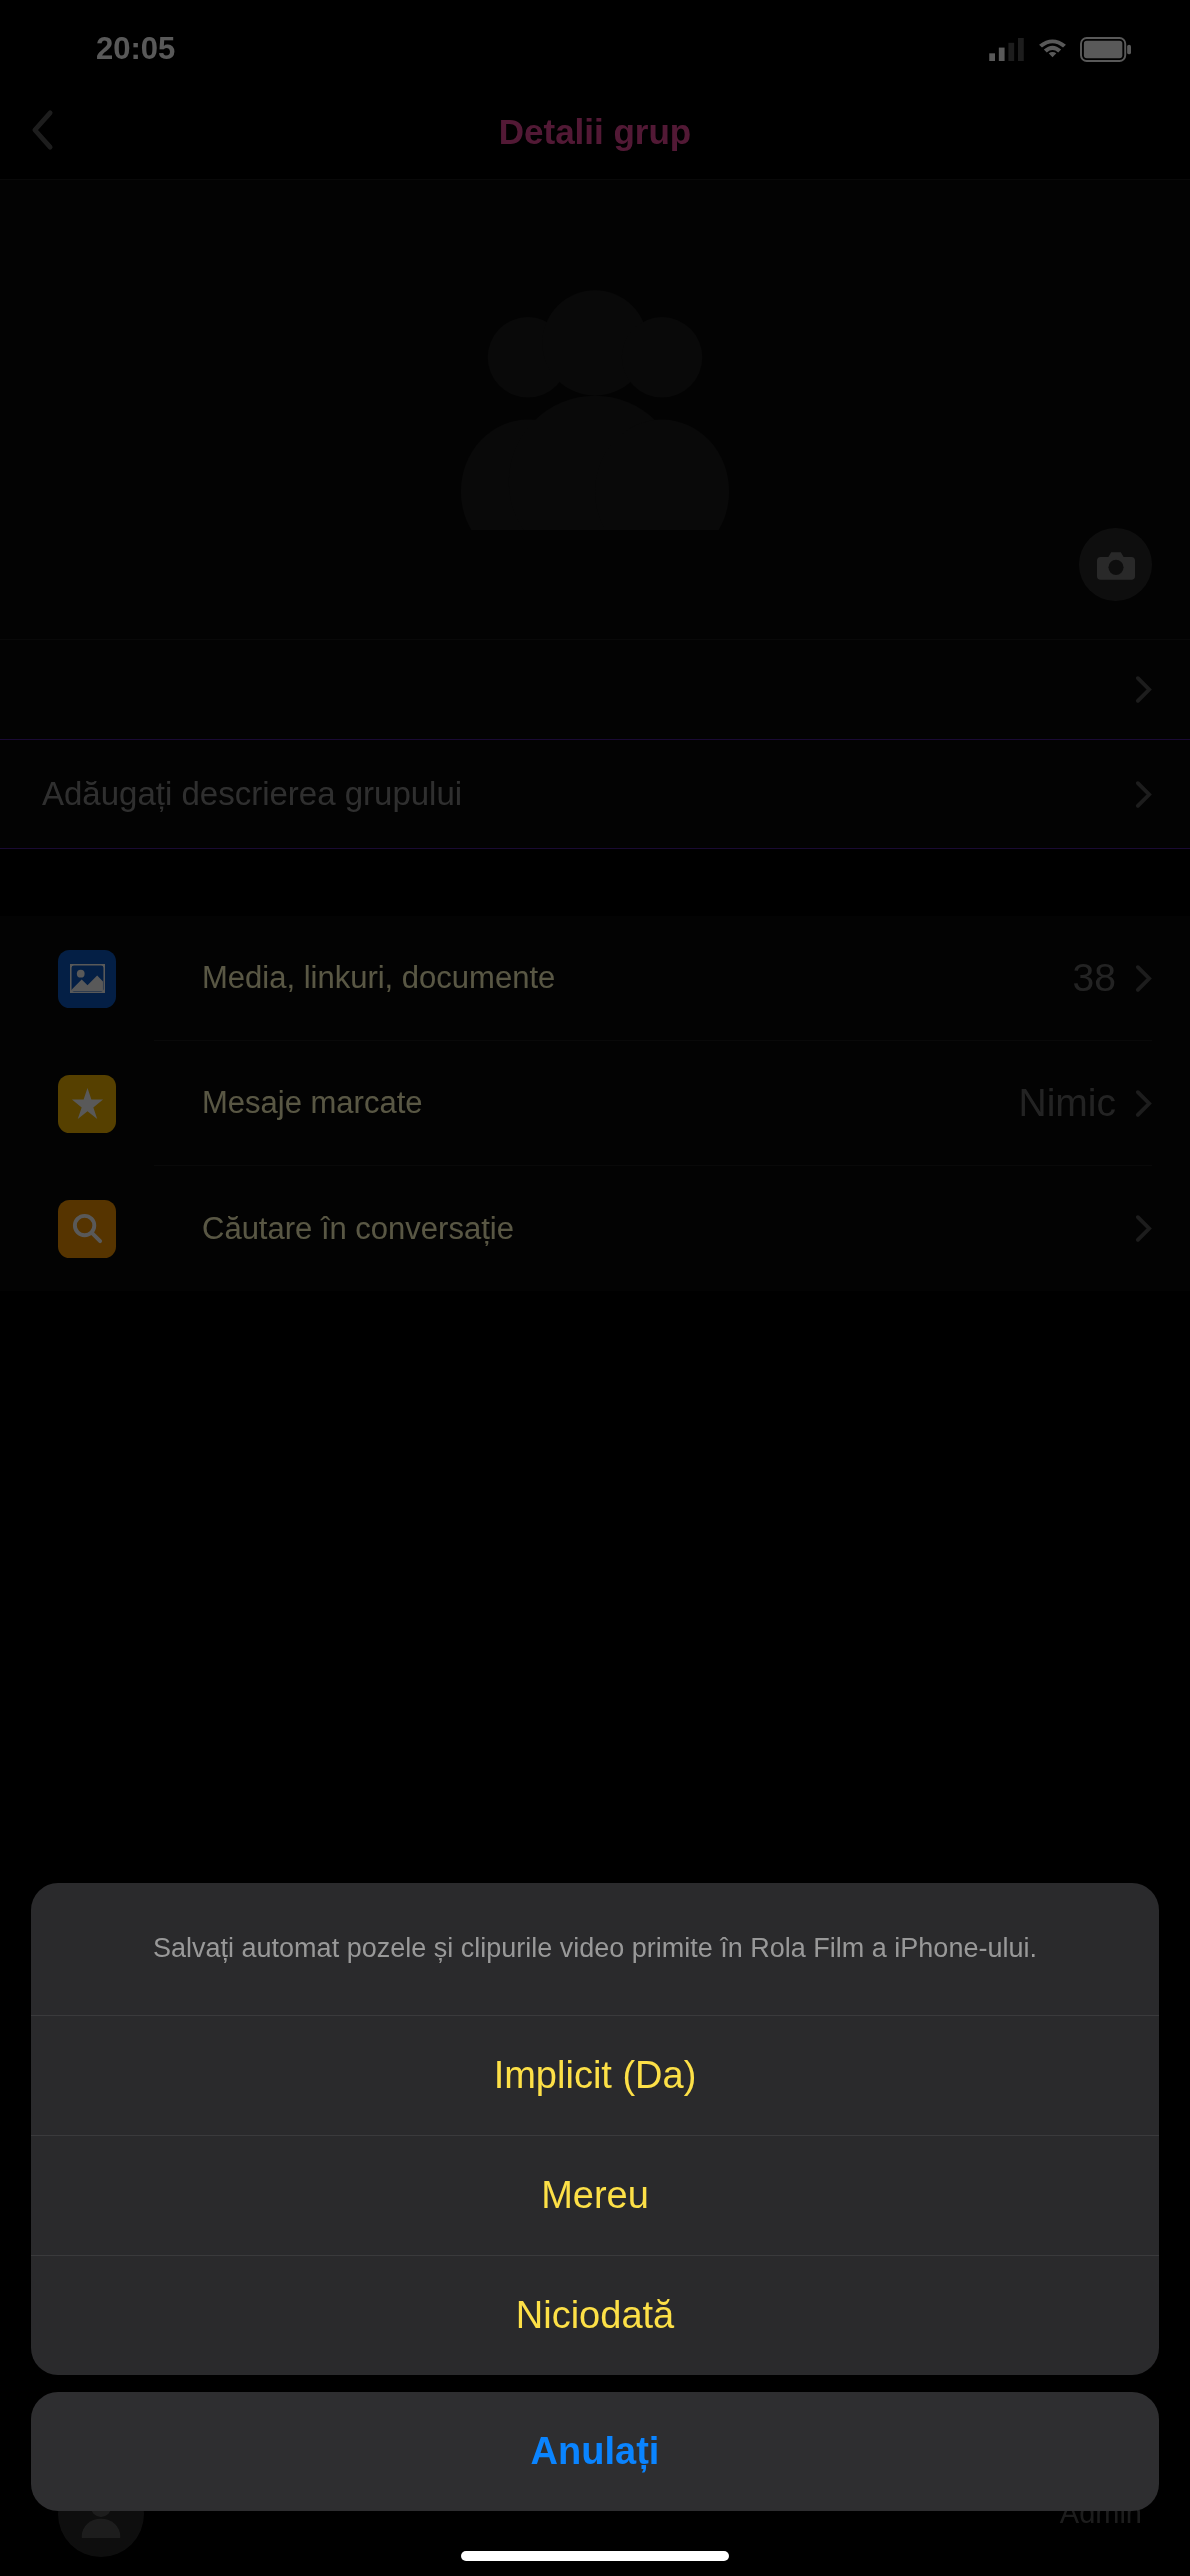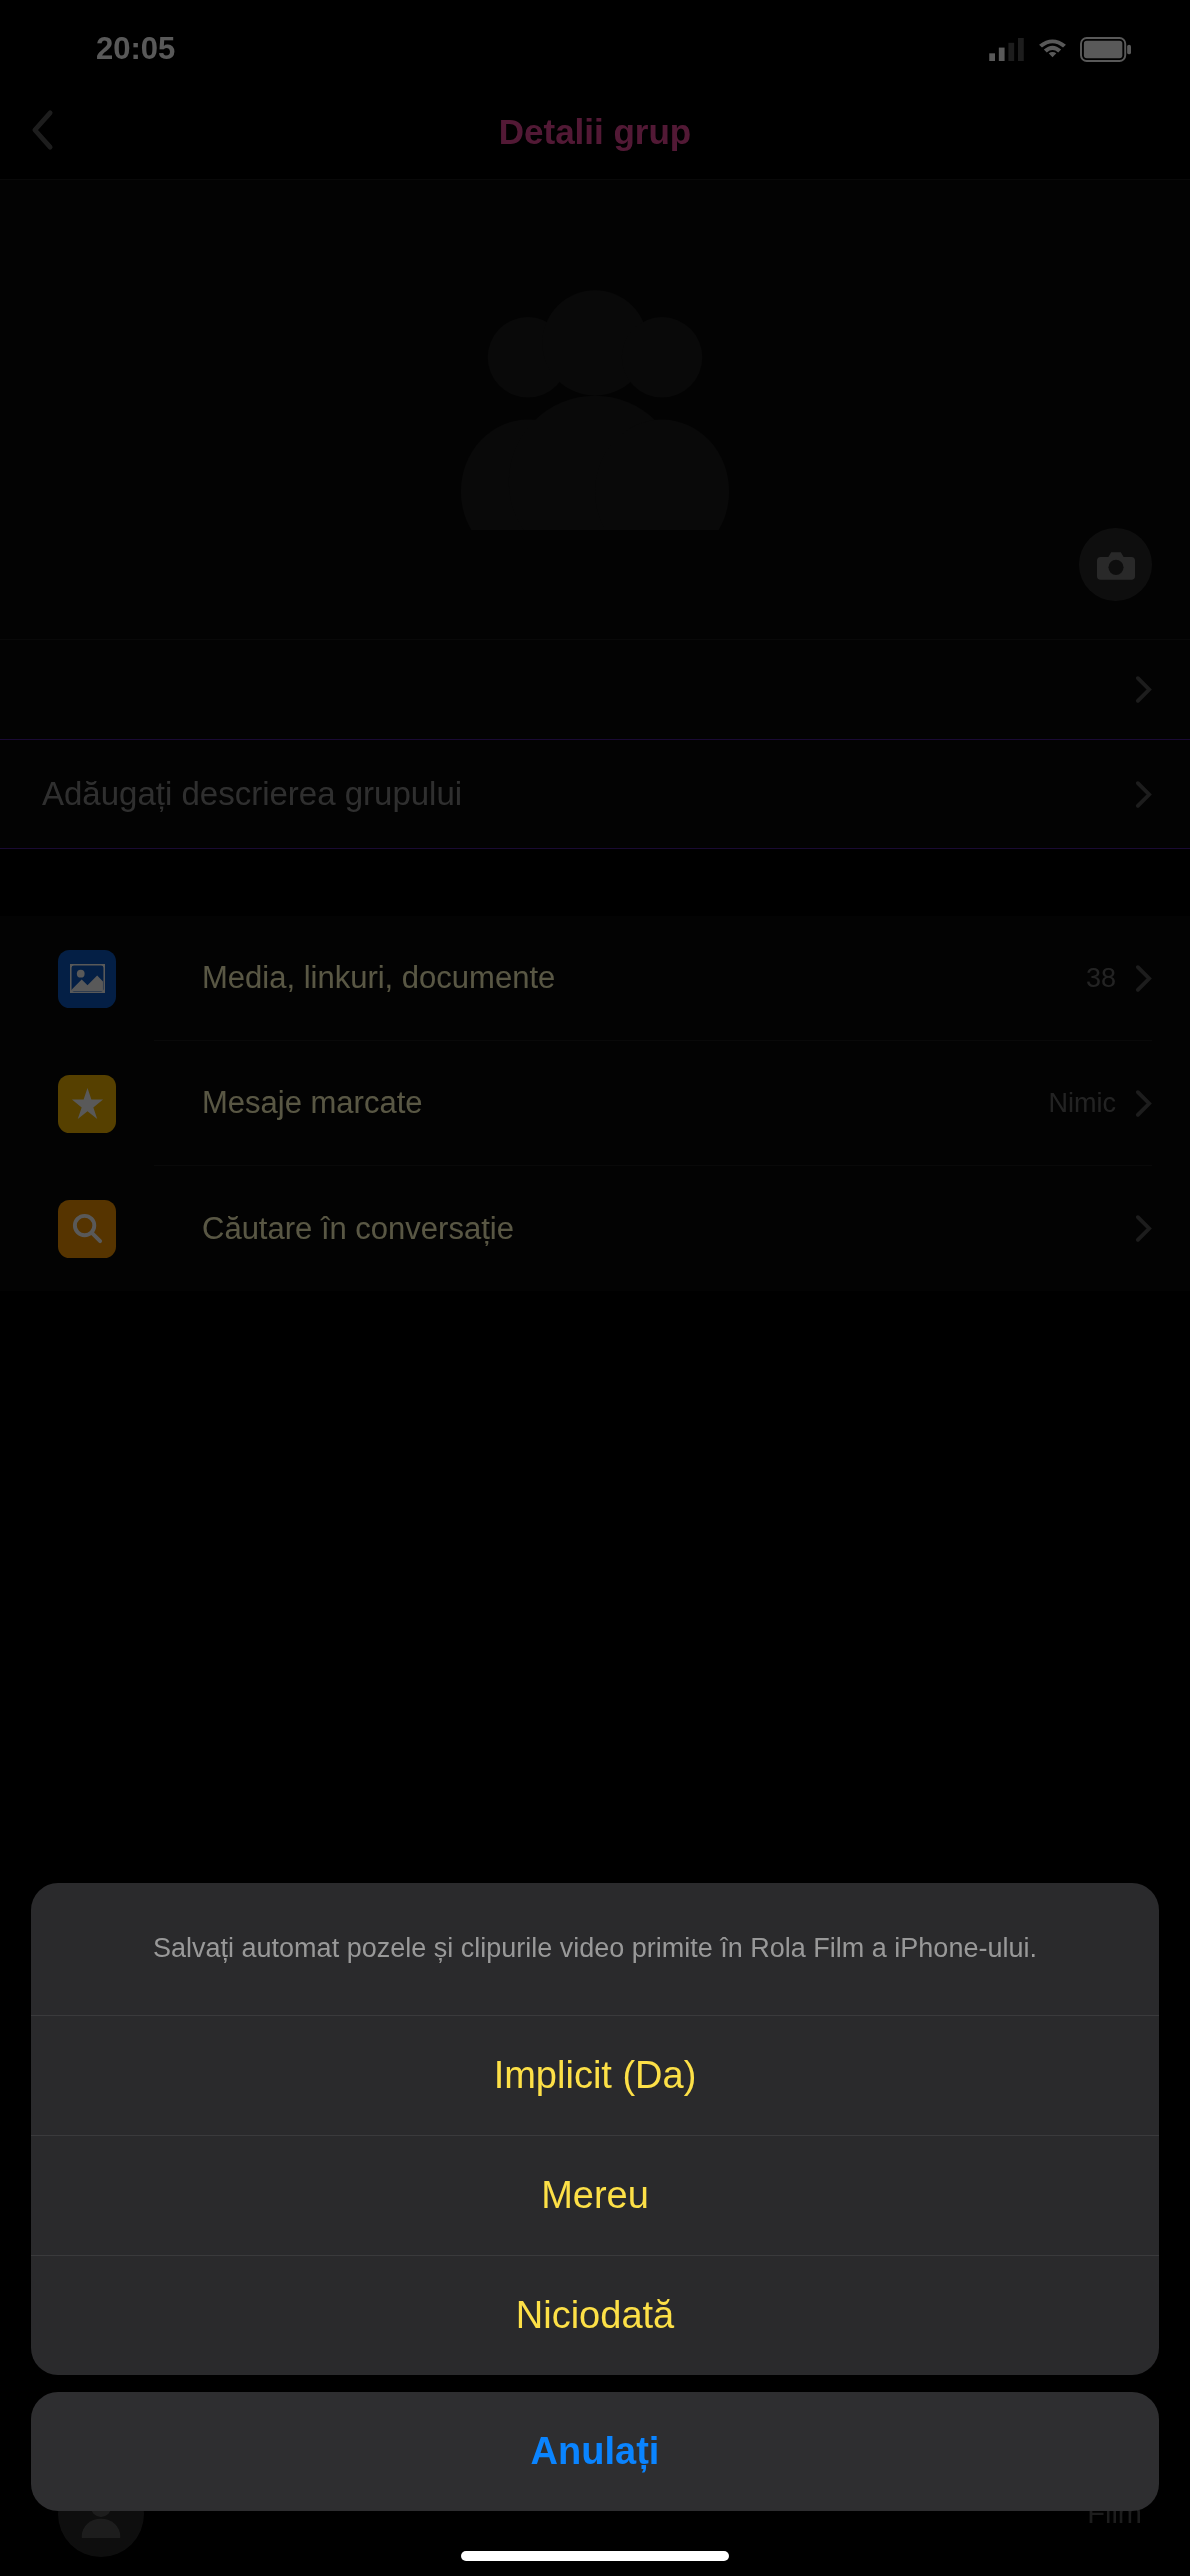--- a/index.html
+++ b/index.html
@@ -130,21 +130,21 @@
     }
     .icon-media { background: #0d5bc6; }
     .icon-star { background: #f5b800; }
     .icon-search { background: #f59500; }
     .list-label {
       font-size: 31px;
       color: #fef9c3;
       margin-left: 48px;
     }
     .list-value {
-      font-size: 27px;
+      font-size: 39px;
       color: #666;
       margin-right: 19px;
     }
     .row-right {
       display: flex;
       align-items: center;
     }
     .action-sheet-overlay {
       position: absolute;
       bottom: 0;
@@ -341,21 +341,21 @@
         <div class="row-right">
           <svg class="chevron-right" width="17" height="29" viewBox="0 0 18 30">
             <path d="M3 3 L15 15 L3 27" stroke="#555" stroke-width="4" fill="none" stroke-linecap="round"></path>
           </svg>
         </div>
       </div>
     </div>
   </div>
 
   <div class="search-hint">CĂUTAȚI</div>
-  <div class="admin-label">Film</div>
+  <div class="admin-label">Admin</div>
   <div class="avatar-bottom">
     <svg width="48" height="48" viewBox="0 0 50 50">
       <circle cx="25" cy="17" r="11" fill="#555"></circle>
       <ellipse cx="25" cy="48" rx="20" ry="18" fill="#555"></ellipse>
     </svg>
   </div>
 </div>
 
 <div class="action-sheet-overlay">
   <div class="action-sheet-main">

